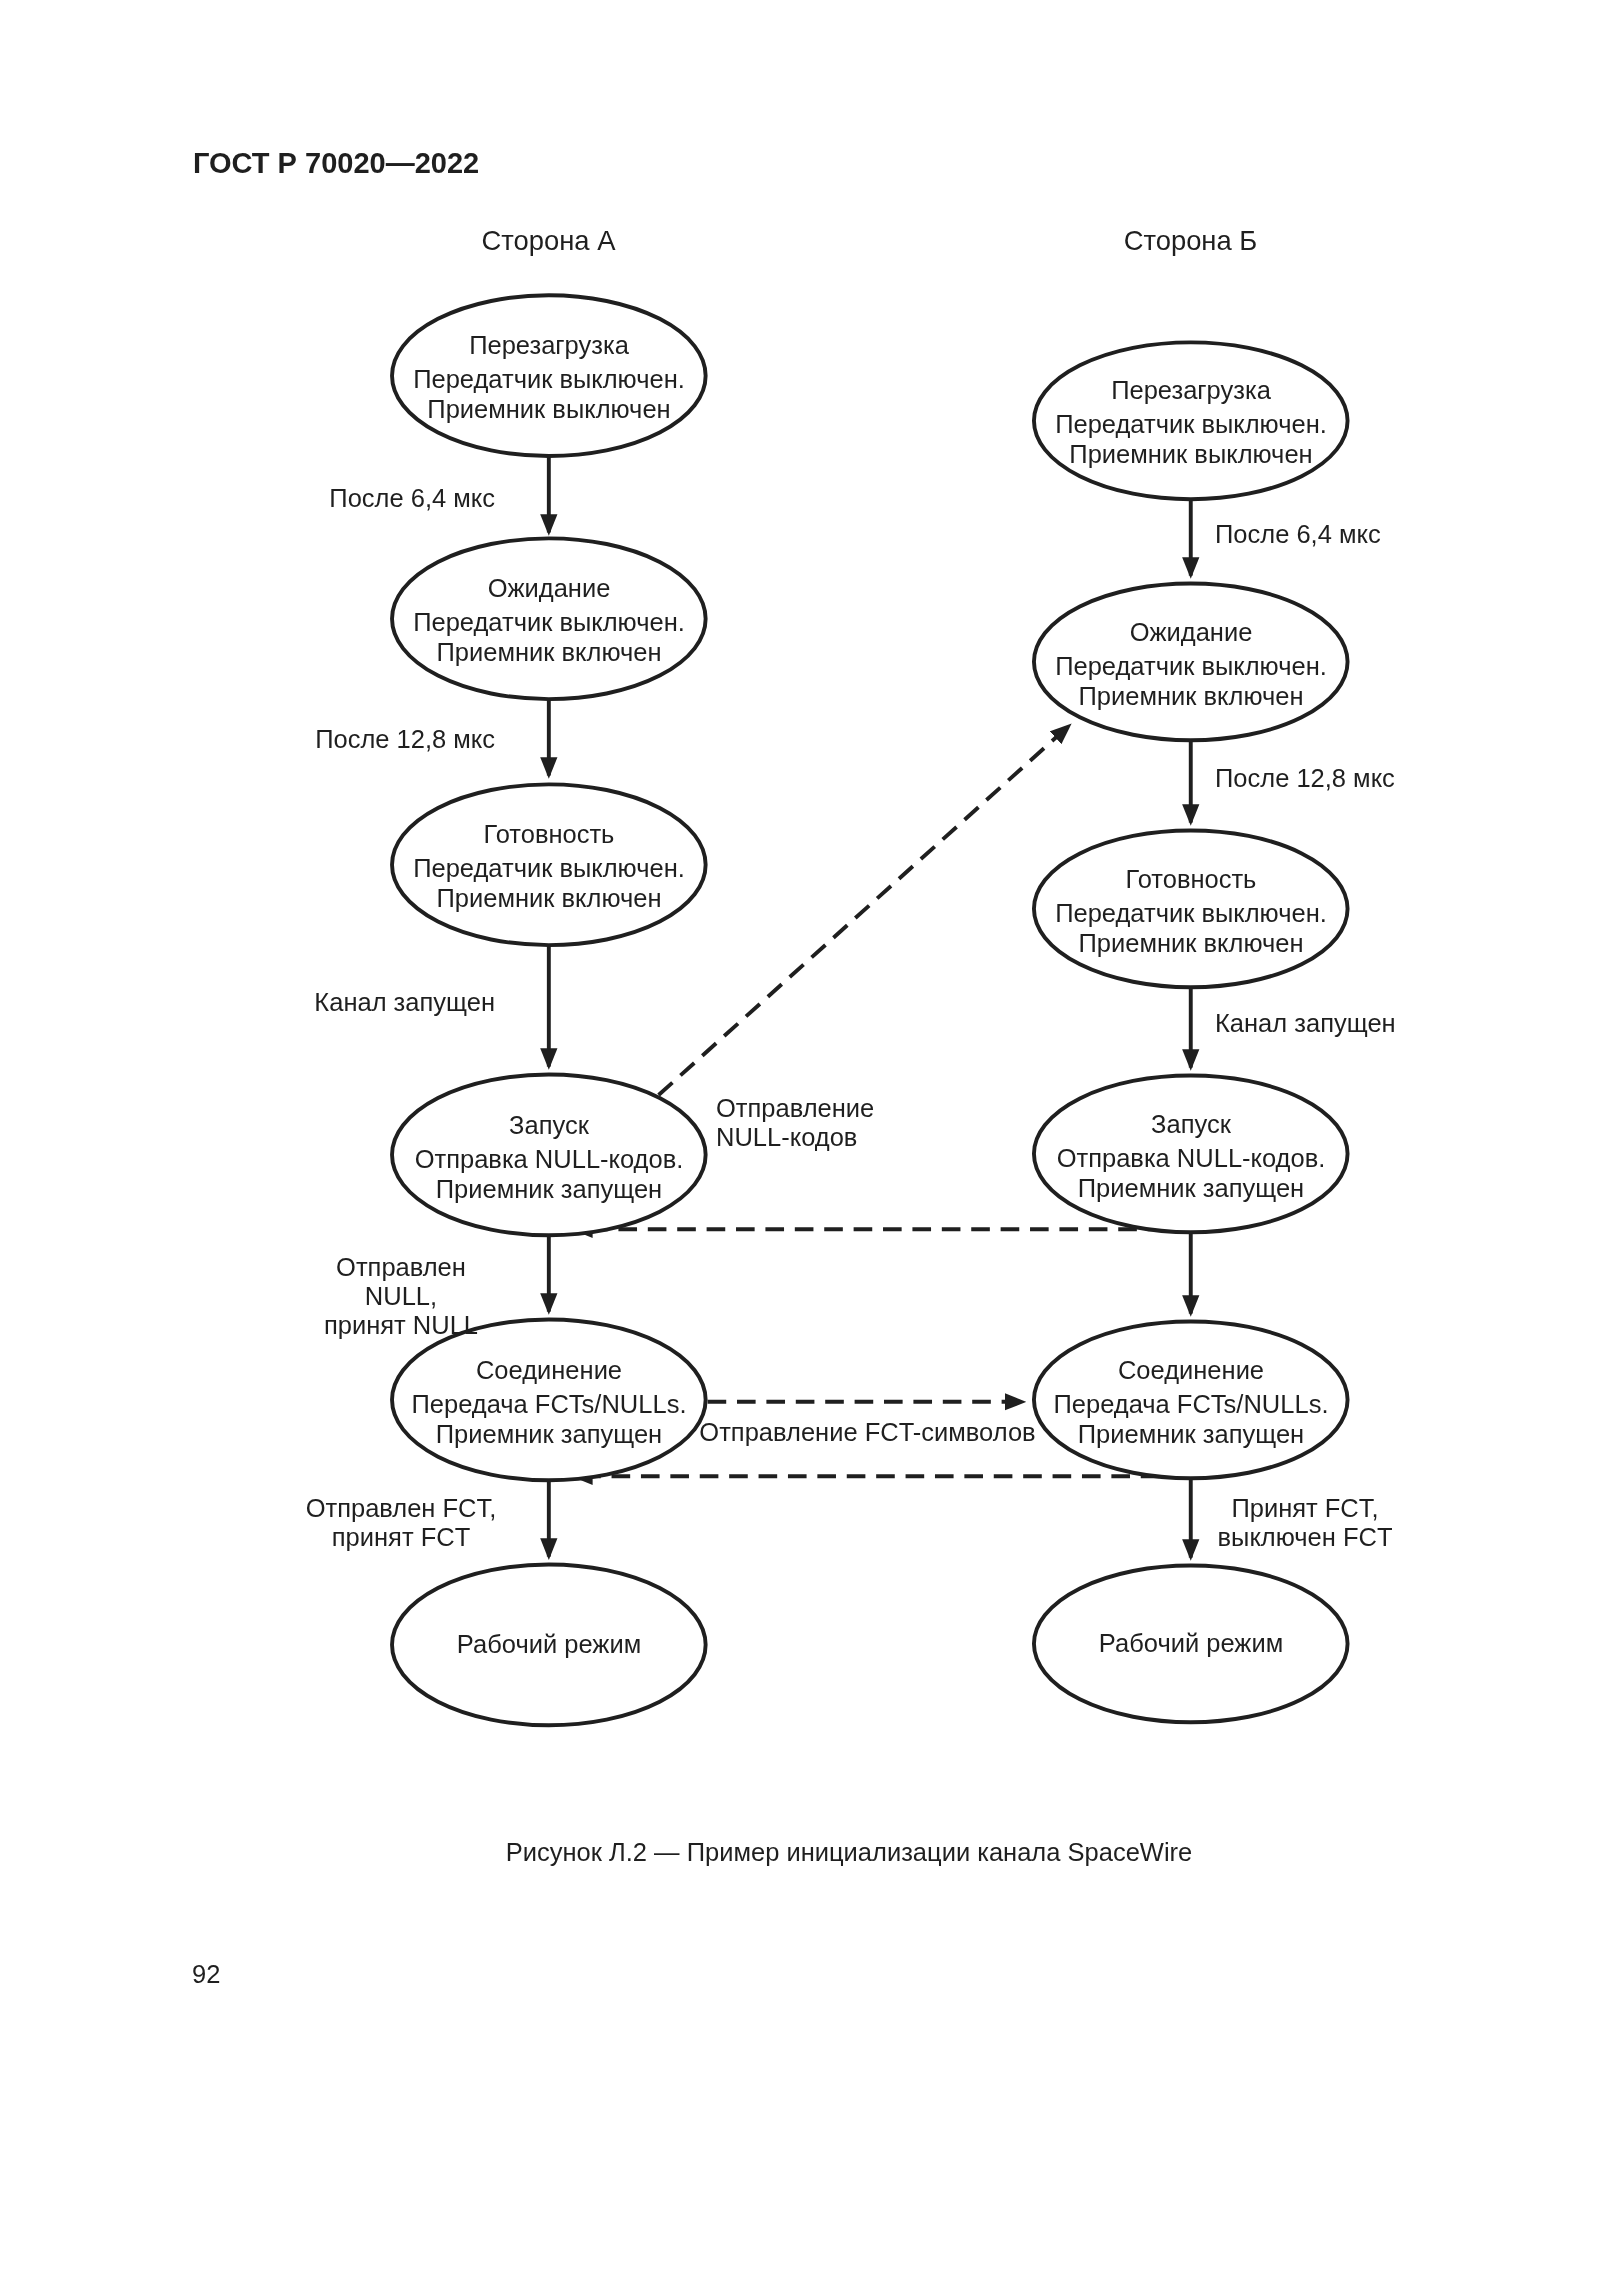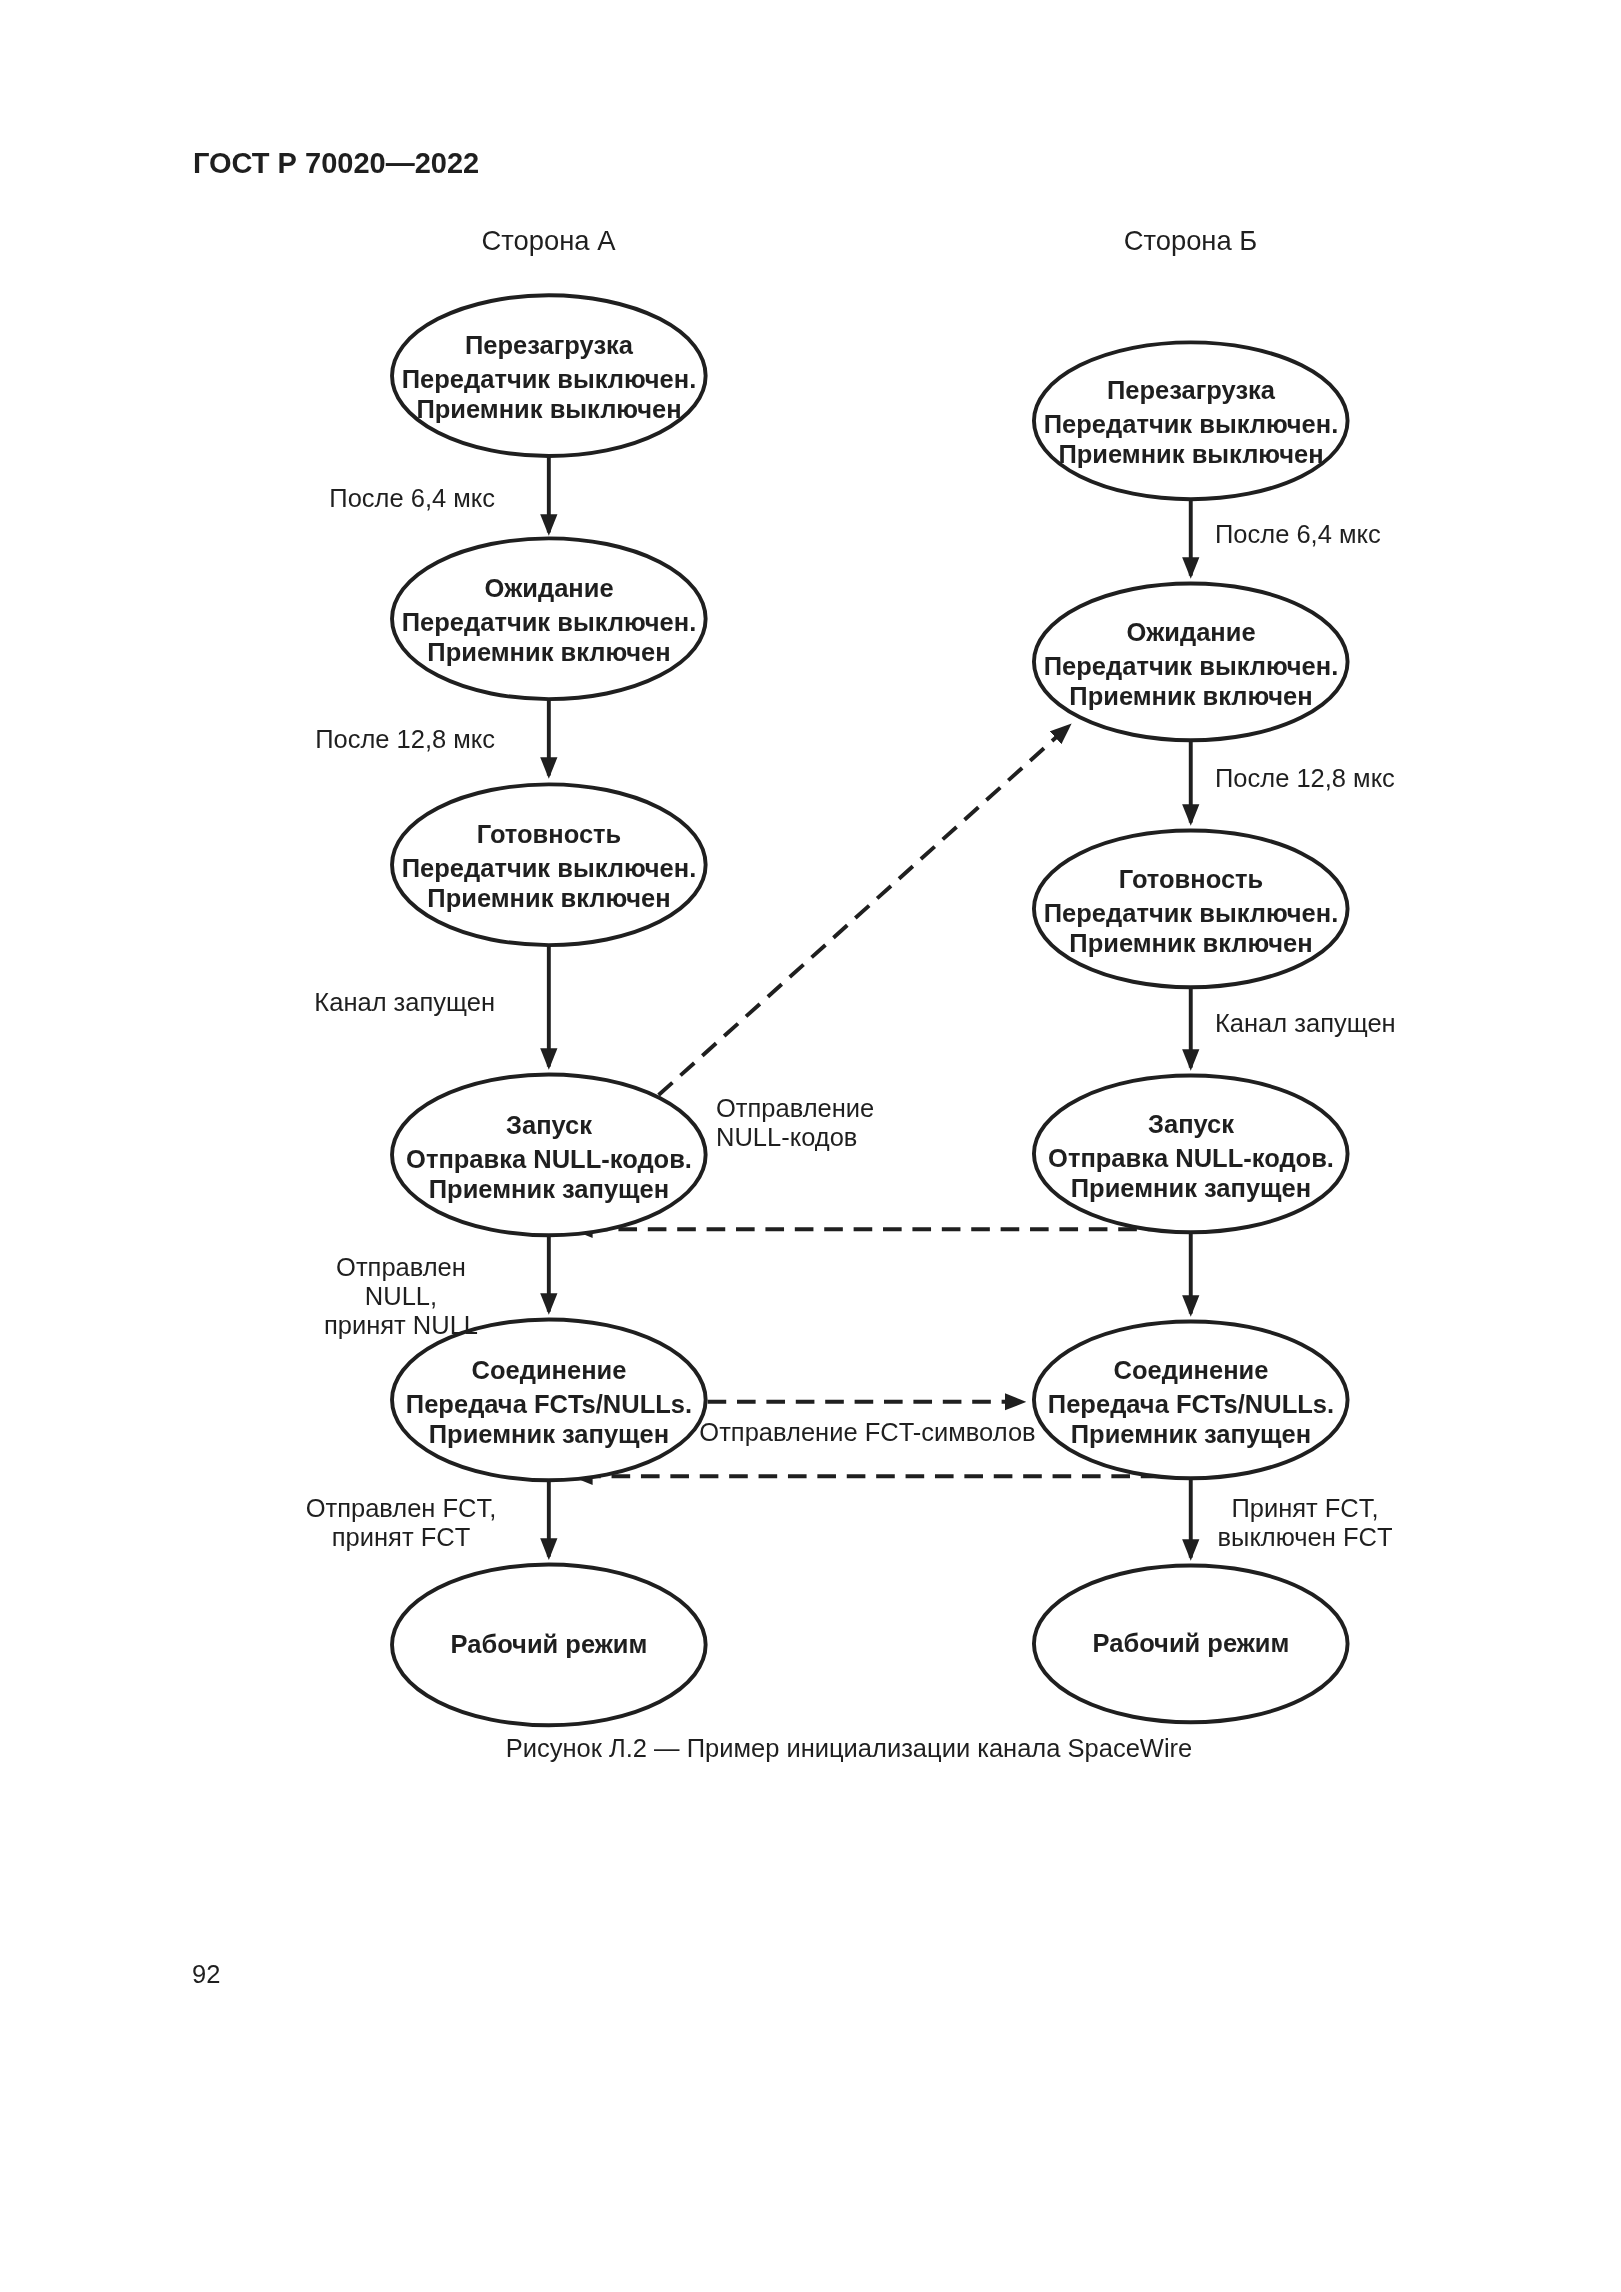--- a/index.html
+++ b/index.html
@@ -12,35 +12,35 @@
     overflow:hidden;
   }
   svg.diagram-layer{position:absolute;left:0;top:0;}
   .t{position:absolute;white-space:pre-line;}
   .doc-code{left:193px;top:147px;font-size:29px;font-weight:bold;}
   .col-title{top:225px;width:235px;text-align:center;font-size:27.4px;}
   .col-title.a{left:431px;}
   .col-title.b{left:1073px;}
   .state-text{
     position:absolute;width:314px;text-align:center;
-    font-size:25.5px;line-height:30px;font-weight:bold;
+    font-size:25.5px;line-height:30px;
   }
   .state-text .detail{margin-top:3.9px;}
   .state-text.col-a{left:392px;}
   .state-text.col-b{left:1034px;}
   .lbl{
     position:absolute;font-size:25.5px;line-height:29px;
   }
   .lbl.left-single{left:279px;width:216px;text-align:right;}
   .lbl.left-double{left:303px;width:196px;text-align:center;}
   .lbl.right-single{left:1215px;text-align:left;}
   .lbl.right-double{left:1212px;width:186px;text-align:center;}
   .lbl.mid-null{left:716px;width:216px;text-align:left;}
   .lbl.mid-fct{left:691px;width:353px;text-align:center;}
-  .caption{left:457px;top:1734px;width:784px;text-align:center;font-size:25.5px;}
+  .caption{left:457px;top:1838px;width:784px;text-align:center;font-size:25.5px;}
   .page-num{left:192px;top:1960px;font-size:25.5px;}
 </style>
 </head>
 <body>
 
 <div class="page">
 
   <svg class="diagram-layer" width="1621" height="2293" viewBox="0 0 1654 2339">
     <defs>
       <marker id="ah" markerUnits="userSpaceOnUse" markerWidth="22" markerHeight="18" viewBox="0 0 20 16" refX="17" refY="8" orient="auto">

